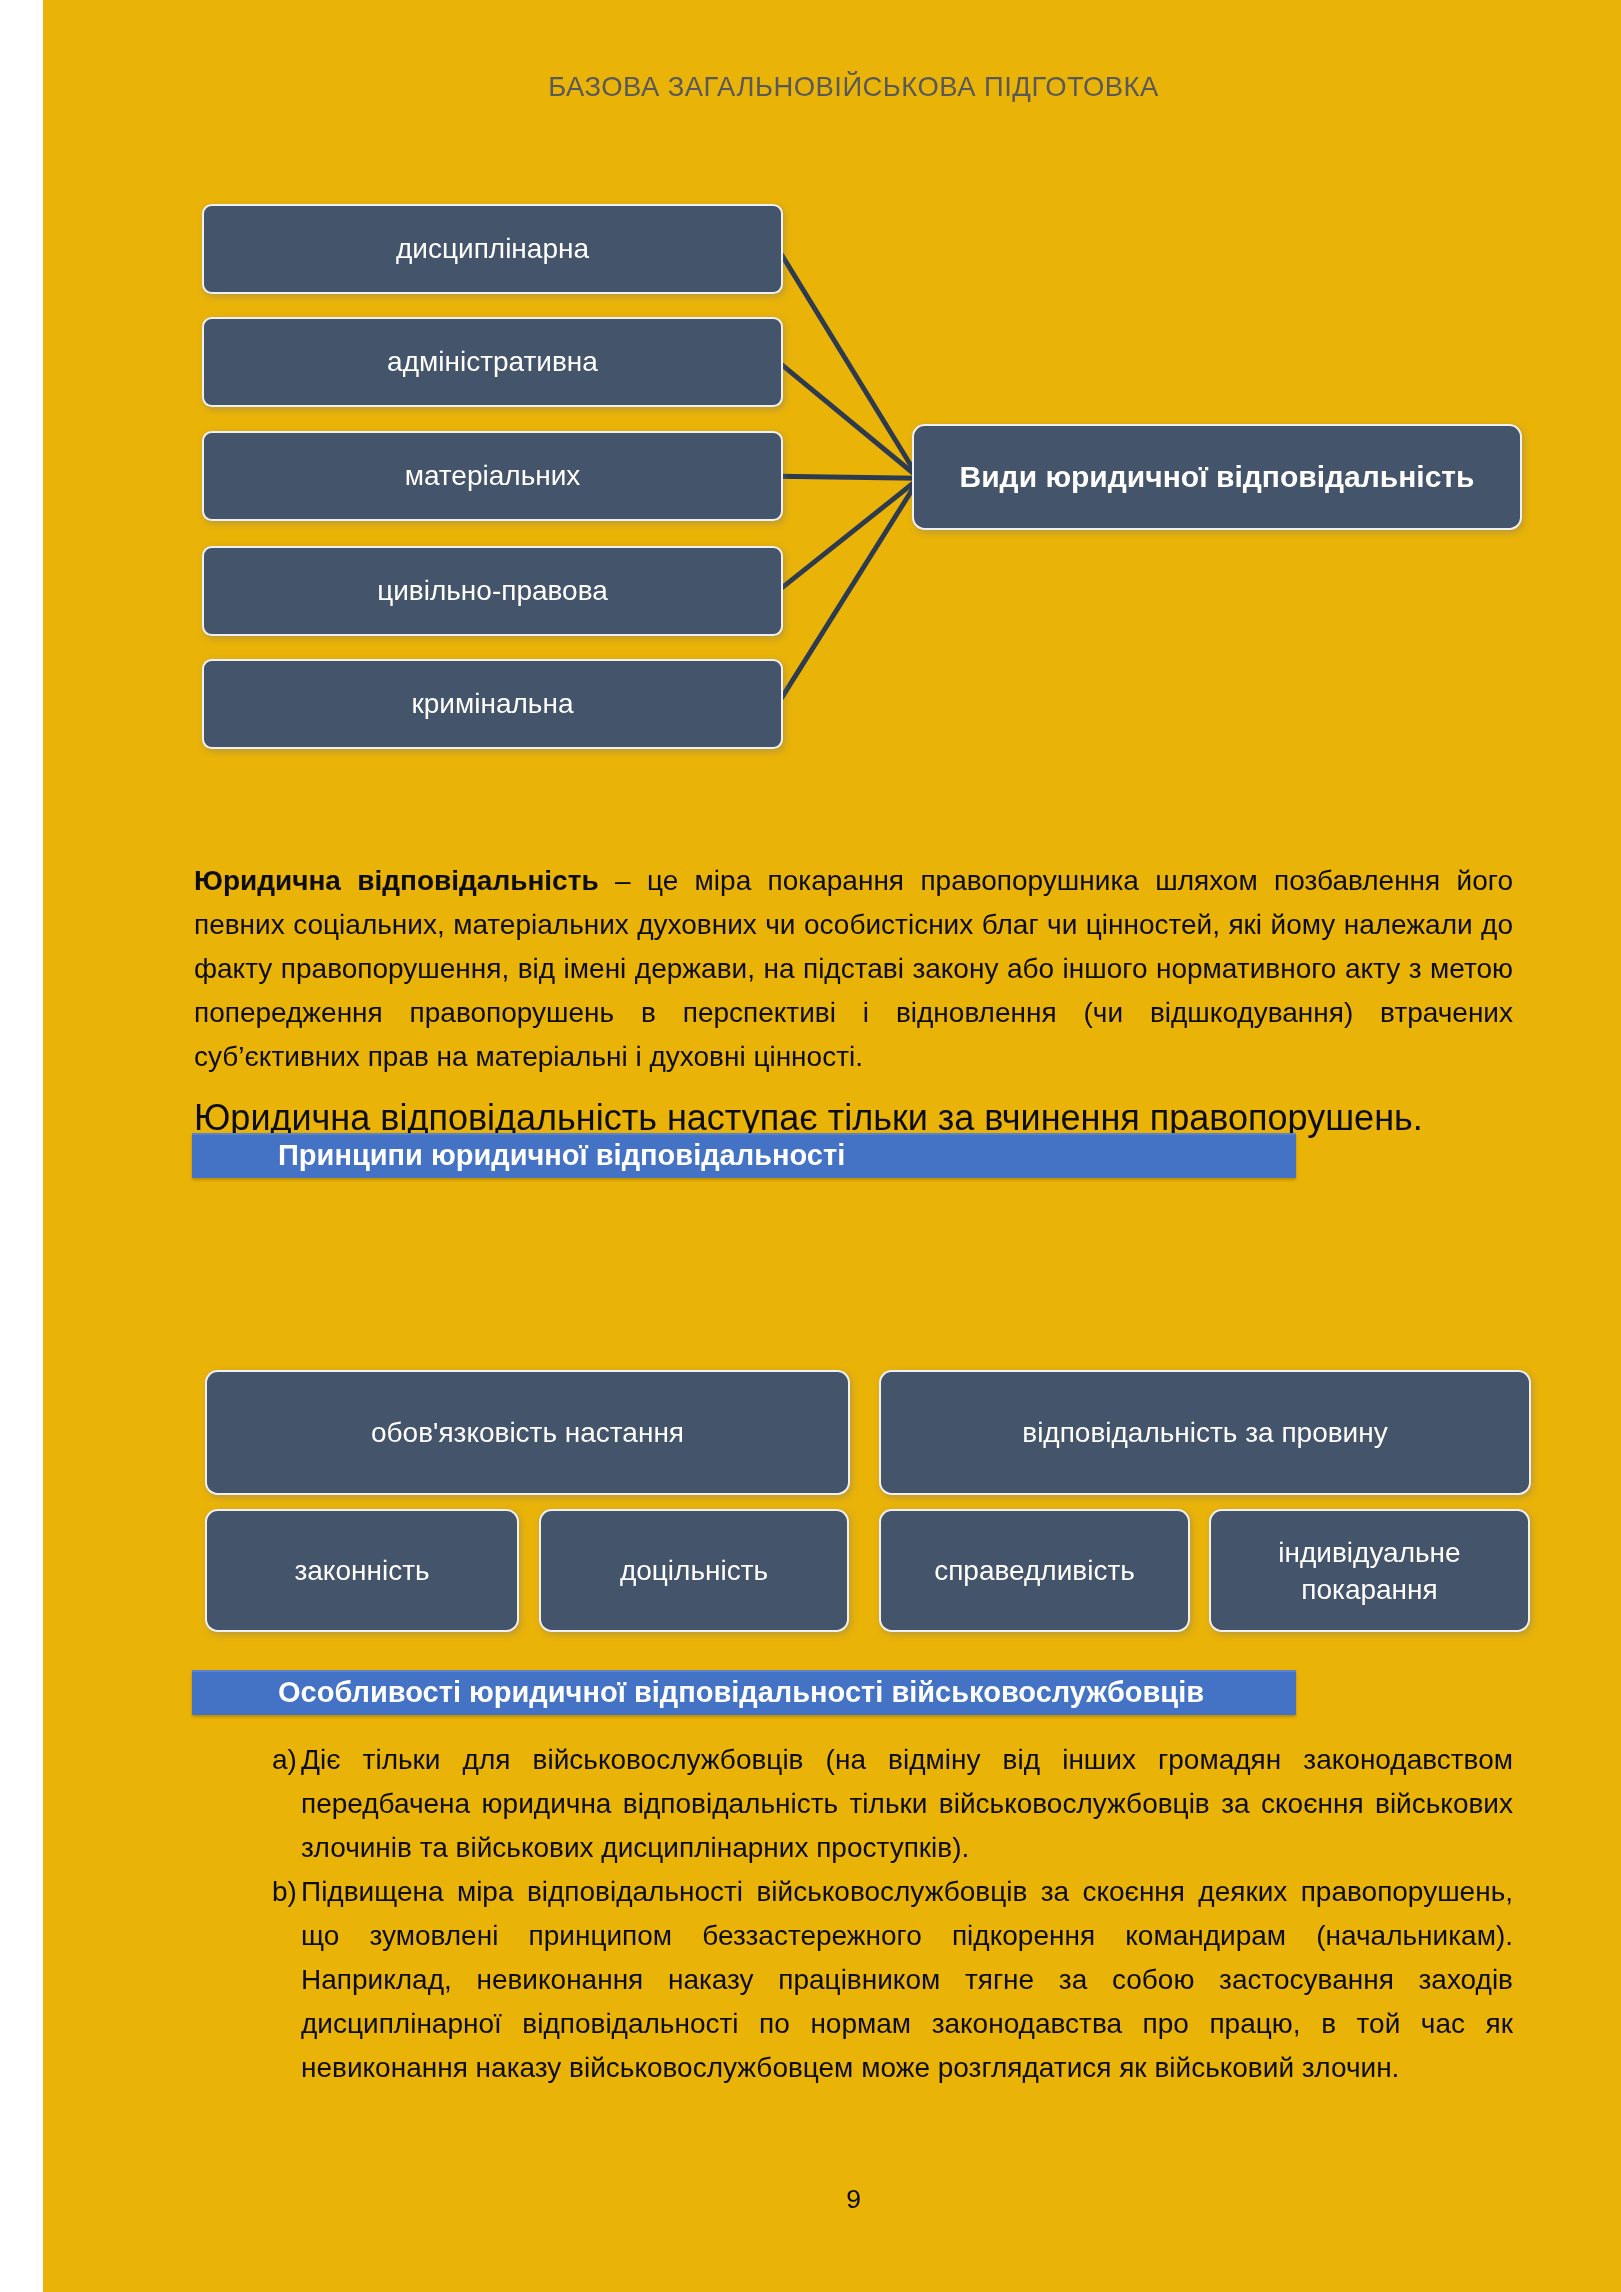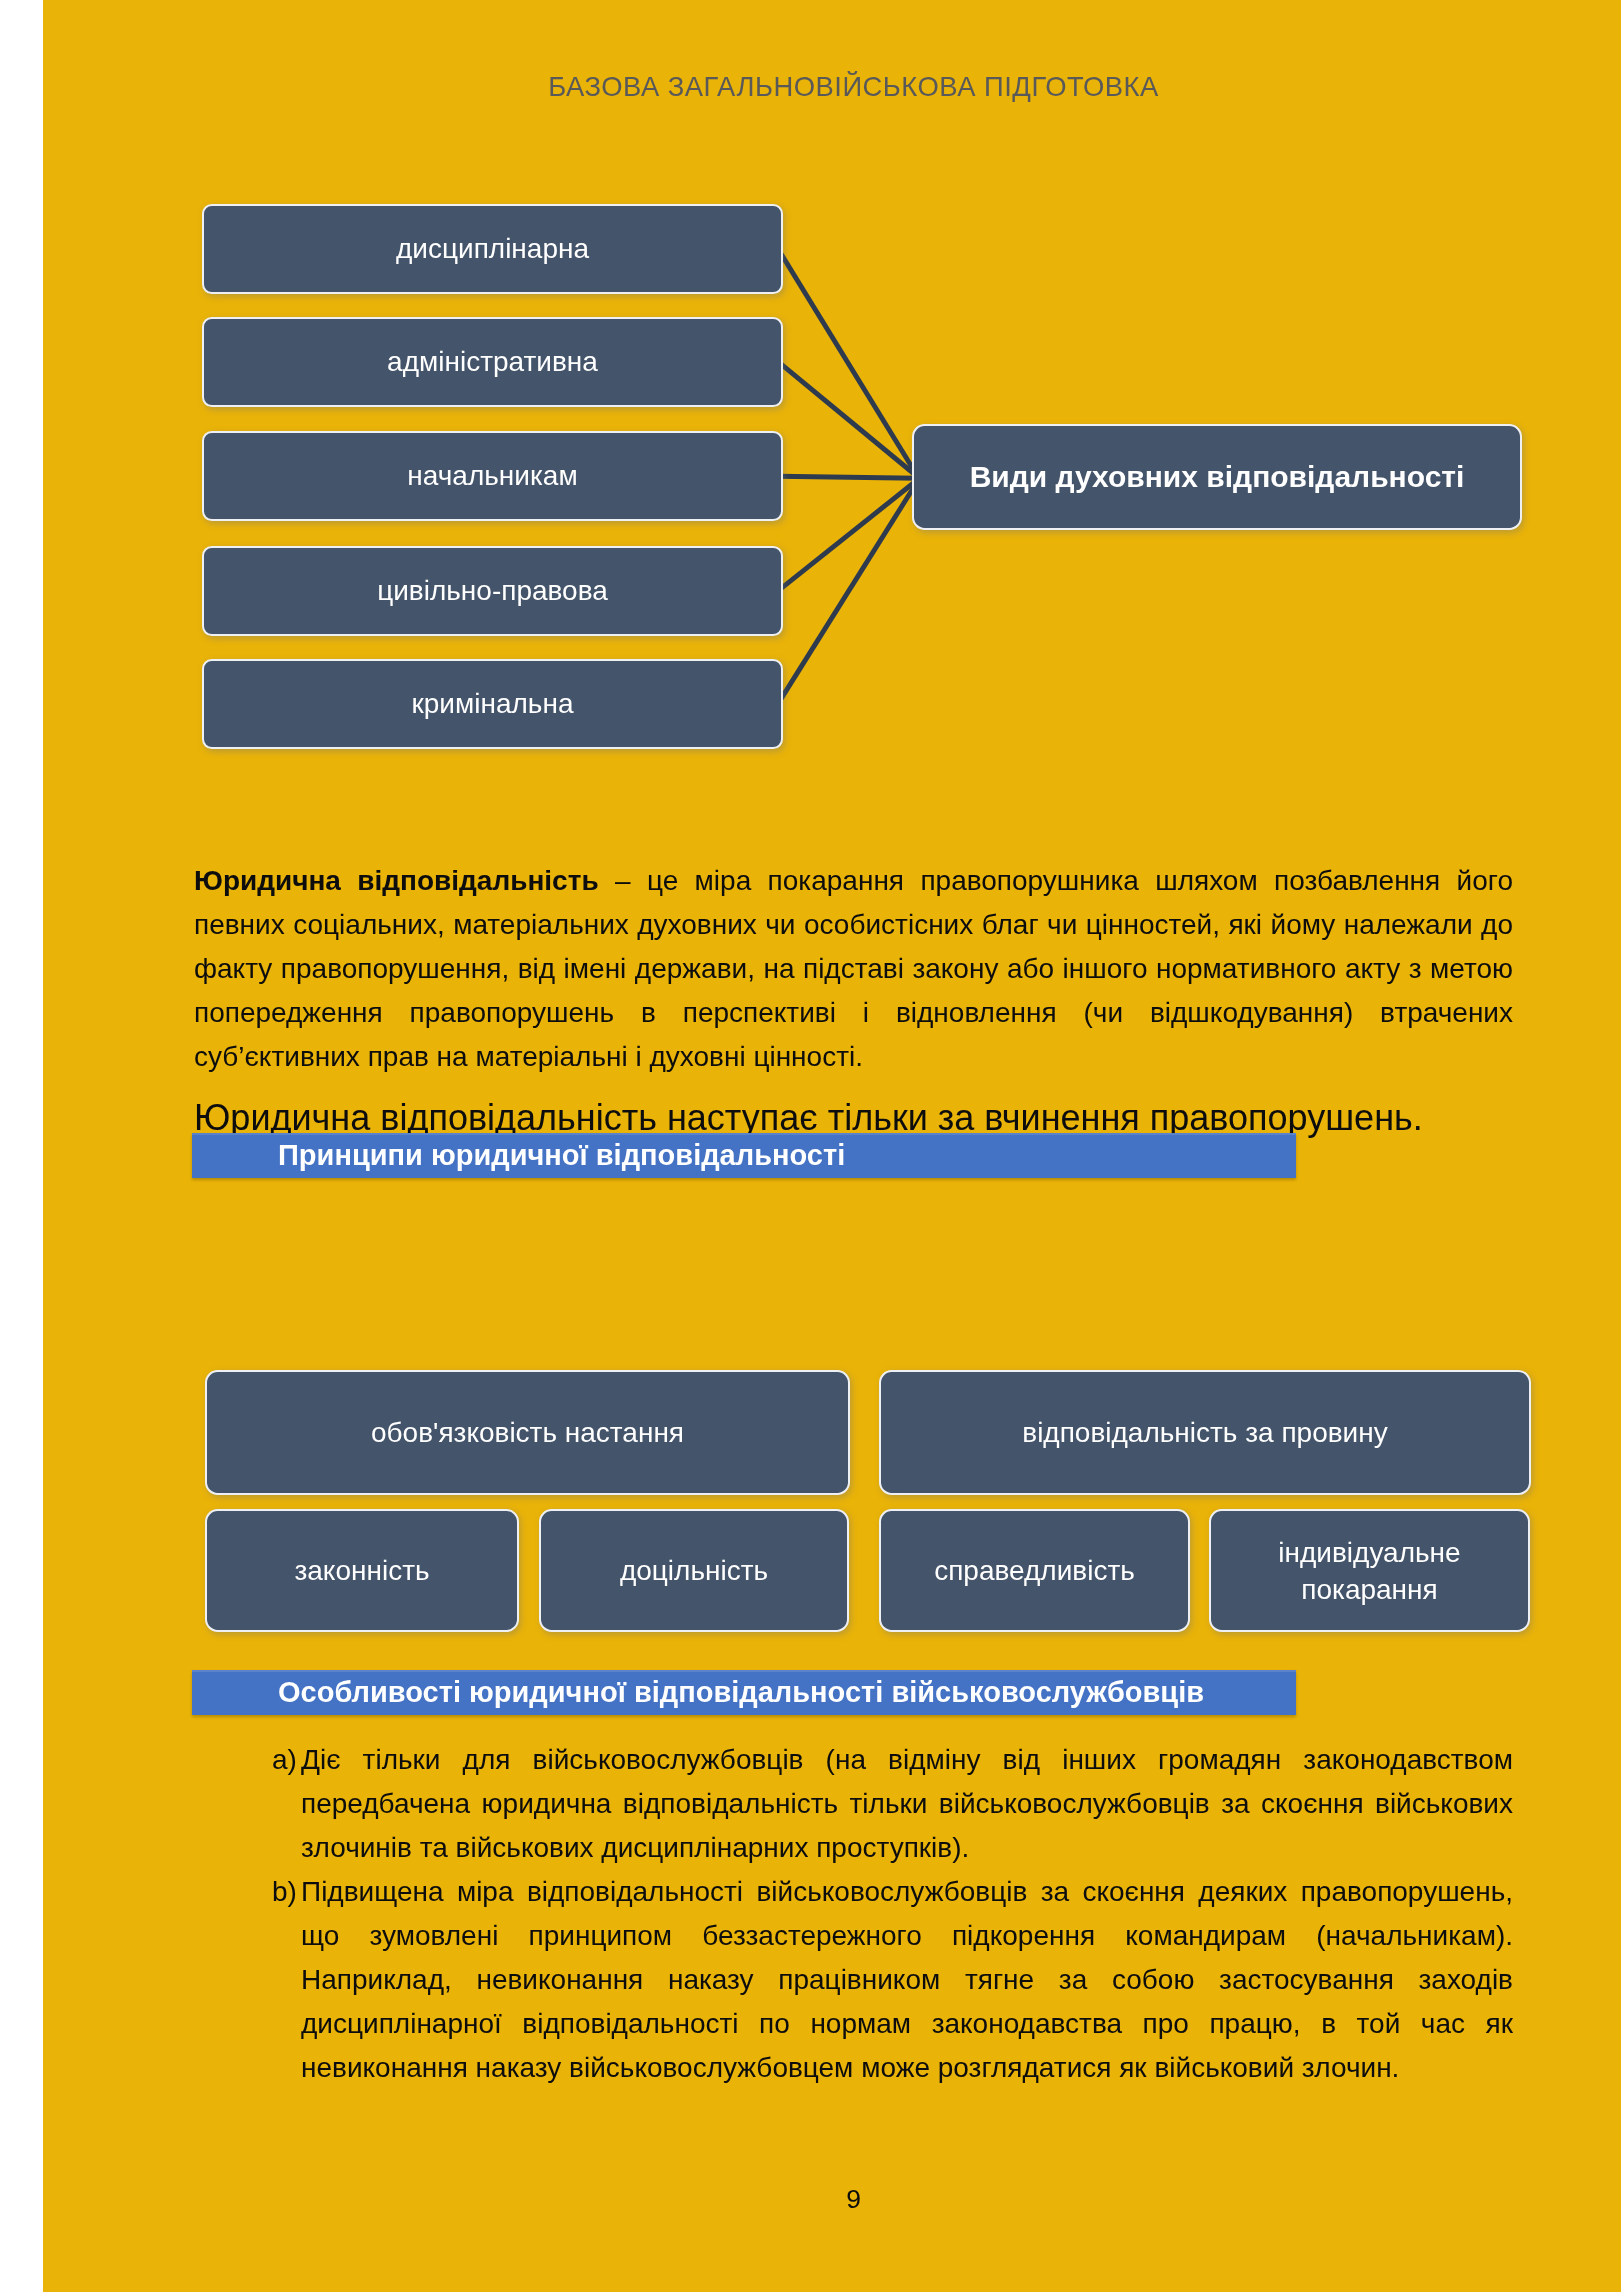--- a/index.html
+++ b/index.html
@@ -70,31 +70,31 @@
     <line x1="750" y1="718" x2="893" y2="490" stroke="#2E3B4E" stroke-width="5"></line>
   </svg>
 
   <div class="dbox type-box" style="top:317px">
     <span>адміністративна</span>
   </div>
   <div class="dbox type-box" style="top:204px">
     <span>дисциплінарна</span>
   </div>
   <div class="dbox type-box" style="top:431px">
-    <span>начальникам</span>
+    <span>матеріальних</span>
   </div>
   <div class="dbox type-box" style="top:546px">
     <span>цивільно-правова</span>
   </div>
   <div class="dbox type-box" style="top:659px">
     <span>кримінальна</span>
   </div>
 
   <div class="dbox result-box">
-    <span>Види духовних відповідальності</span>
+    <span>Види юридичної відповідальність</span>
   </div>
 
   <p class="body-par" style="top:831px"><b>Юридична відповідальність</b><span> – це міра покарання правопорушника шляхом позбавлення його певних соціальних, матеріальних духовних чи особистісних благ чи цінностей, які йому належали до факту правопорушення, від імені держави, на підставі закону або іншого нормативного акту з метою попередження правопорушень в перспективі і відновлення (чи відшкодування) втрачених суб’єктивних прав на матеріальні і духовні цінності.</span></p>
 
   <p class="note-par" style="top:1060px">Юридична відповідальність наступає тільки за вчинення правопорушень.</p>
 
   <div class="accent-bar" style="top:1133px">
     <span>Принципи юридичної відповідальності</span>
   </div>
 

